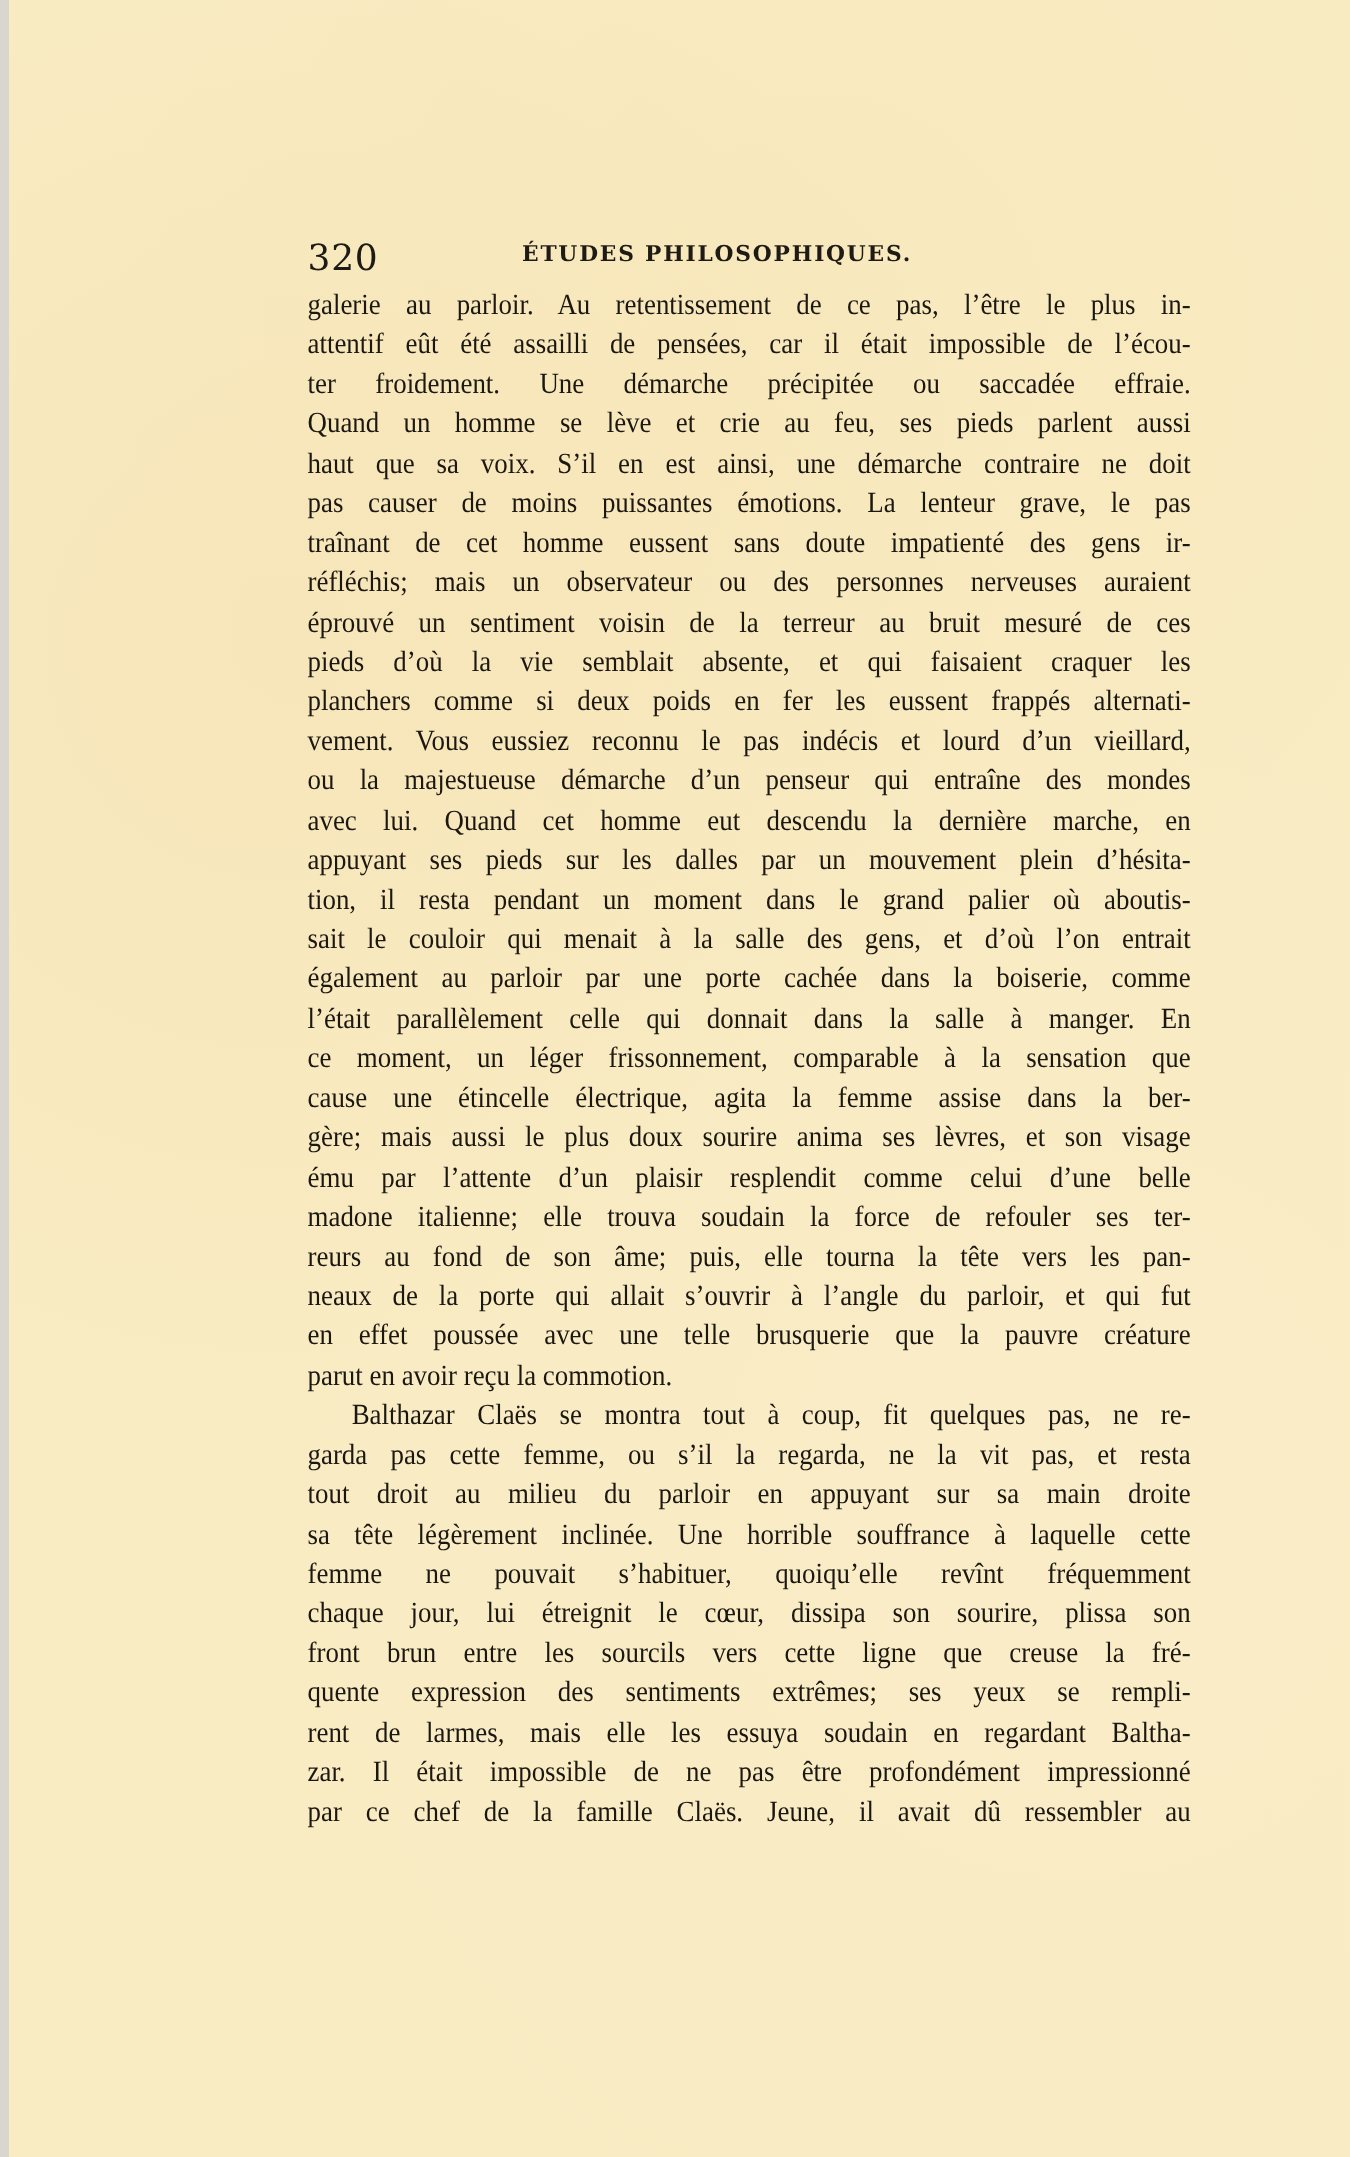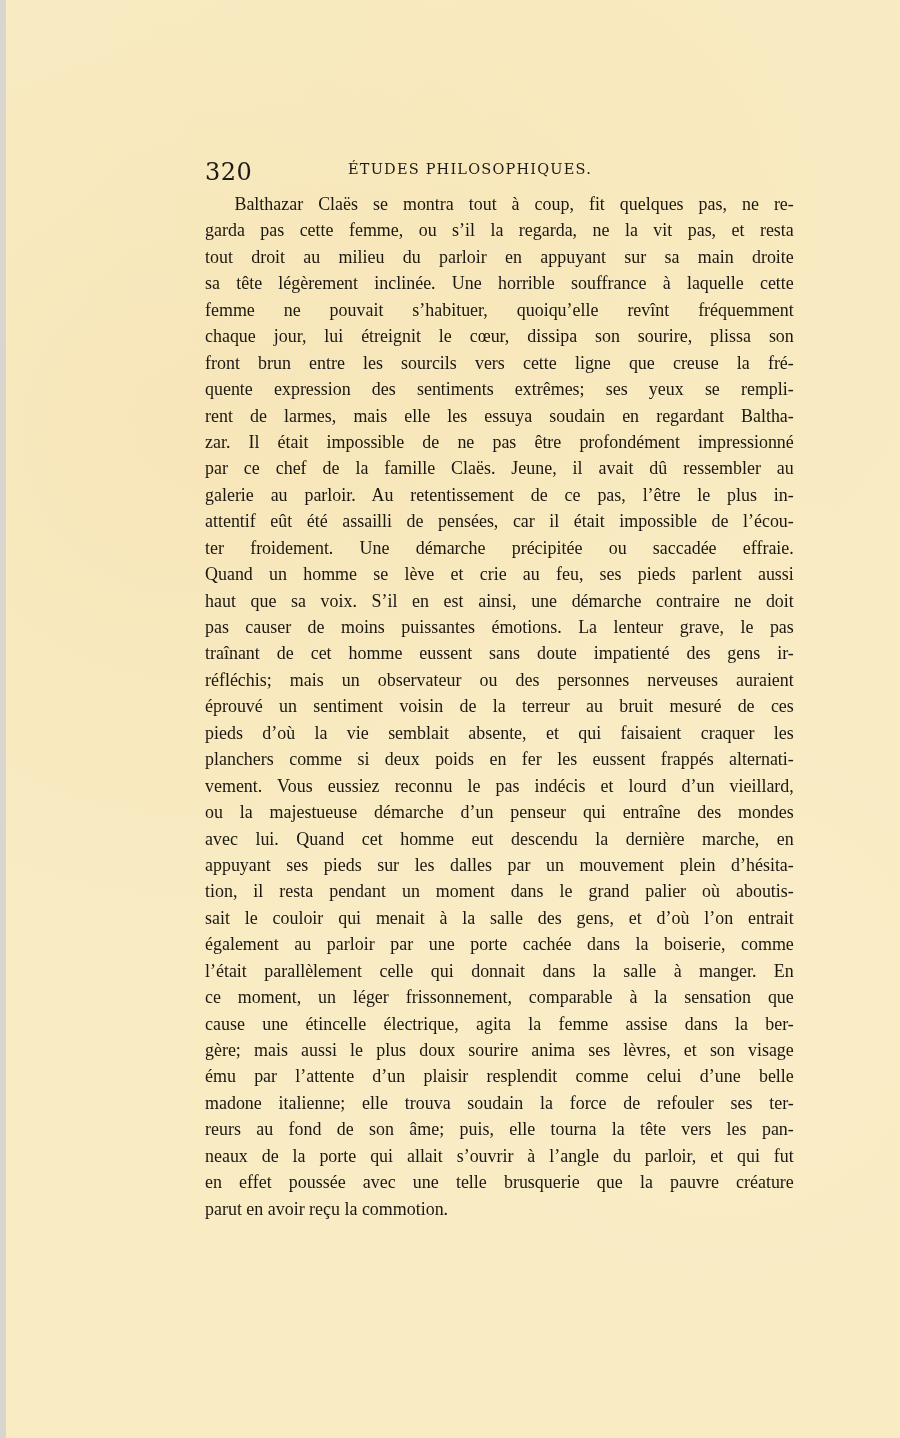--- a/index.html
+++ b/index.html
@@ -39,21 +39,21 @@
     left: 0;
     top: 0;
     font-size: 24px;
     letter-spacing: 0.5px;
   }
   .running-title {
     position: absolute;
     left: 143px;
     top: 3px;
     font-size: 14.5px;
-    font-weight: normal;
+    font-weight: bold;
     letter-spacing: 1.2px;
   }
   .text-block {
     position: absolute;
     left: 199px;
     top: 191px;
     width: 589px;
     font-family: "Liberation Serif", serif;
     font-size: 19.5px;
     color: #1b1711;
@@ -80,33 +80,20 @@
 <body>
 
 <div class="page">
   <div class="running-head">
     <span class="page-number">320</span>
     <span class="running-title">ÉTUDES PHILOSOPHIQUES.</span>
   </div>
 
   <div class="text-block">
     <div>
-      <div class="line indent">Balthazar Claës se montra tout à coup, fit quelques pas, ne re-</div>
-      <div class="line">garda pas cette femme, ou s’il la regarda, ne la vit pas, et resta</div>
-      <div class="line">tout droit au milieu du parloir en appuyant sur sa main droite</div>
-      <div class="line">sa tête légèrement inclinée. Une horrible souffrance à laquelle cette</div>
-      <div class="line">femme ne pouvait s’habituer, quoiqu’elle revînt fréquemment</div>
-      <div class="line">chaque jour, lui étreignit le cœur, dissipa son sourire, plissa son</div>
-      <div class="line">front brun entre les sourcils vers cette ligne que creuse la fré-</div>
-      <div class="line">quente expression des sentiments extrêmes; ses yeux se rempli-</div>
-      <div class="line">rent de larmes, mais elle les essuya soudain en regardant Baltha-</div>
-      <div class="line">zar. Il était impossible de ne pas être profondément impressionné</div>
-      <div class="line">par ce chef de la famille Claës. Jeune, il avait dû ressembler au</div>
-    </div>
-    <div>
       <div class="line">galerie au parloir. Au retentissement de ce pas, l’être le plus in-</div>
       <div class="line">attentif eût été assailli de pensées, car il était impossible de l’écou-</div>
       <div class="line">ter froidement. Une démarche précipitée ou saccadée effraie.</div>
       <div class="line">Quand un homme se lève et crie au feu, ses pieds parlent aussi</div>
       <div class="line">haut que sa voix. S’il en est ainsi, une démarche contraire ne doit</div>
       <div class="line">pas causer de moins puissantes émotions. La lenteur grave, le pas</div>
       <div class="line">traînant de cet homme eussent sans doute impatienté des gens ir-</div>
       <div class="line">réfléchis; mais un observateur ou des personnes nerveuses auraient</div>
       <div class="line">éprouvé un sentiment voisin de la terreur au bruit mesuré de ces</div>
       <div class="line">pieds d’où la vie semblait absente, et qui faisaient craquer les</div>
@@ -122,14 +109,27 @@
       <div class="line">ce moment, un léger frissonnement, comparable à la sensation que</div>
       <div class="line">cause une étincelle électrique, agita la femme assise dans la ber-</div>
       <div class="line">gère; mais aussi le plus doux sourire anima ses lèvres, et son visage</div>
       <div class="line">ému par l’attente d’un plaisir resplendit comme celui d’une belle</div>
       <div class="line">madone italienne; elle trouva soudain la force de refouler ses ter-</div>
       <div class="line">reurs au fond de son âme; puis, elle tourna la tête vers les pan-</div>
       <div class="line">neaux de la porte qui allait s’ouvrir à l’angle du parloir, et qui fut</div>
       <div class="line">en effet poussée avec une telle brusquerie que la pauvre créature</div>
       <div class="line last">parut en avoir reçu la commotion.</div>
     </div>
+    <div>
+      <div class="line indent">Balthazar Claës se montra tout à coup, fit quelques pas, ne re-</div>
+      <div class="line">garda pas cette femme, ou s’il la regarda, ne la vit pas, et resta</div>
+      <div class="line">tout droit au milieu du parloir en appuyant sur sa main droite</div>
+      <div class="line">sa tête légèrement inclinée. Une horrible souffrance à laquelle cette</div>
+      <div class="line">femme ne pouvait s’habituer, quoiqu’elle revînt fréquemment</div>
+      <div class="line">chaque jour, lui étreignit le cœur, dissipa son sourire, plissa son</div>
+      <div class="line">front brun entre les sourcils vers cette ligne que creuse la fré-</div>
+      <div class="line">quente expression des sentiments extrêmes; ses yeux se rempli-</div>
+      <div class="line">rent de larmes, mais elle les essuya soudain en regardant Baltha-</div>
+      <div class="line">zar. Il était impossible de ne pas être profondément impressionné</div>
+      <div class="line">par ce chef de la famille Claës. Jeune, il avait dû ressembler au</div>
+    </div>
   </div>
 </div>
 
 </body></html>

